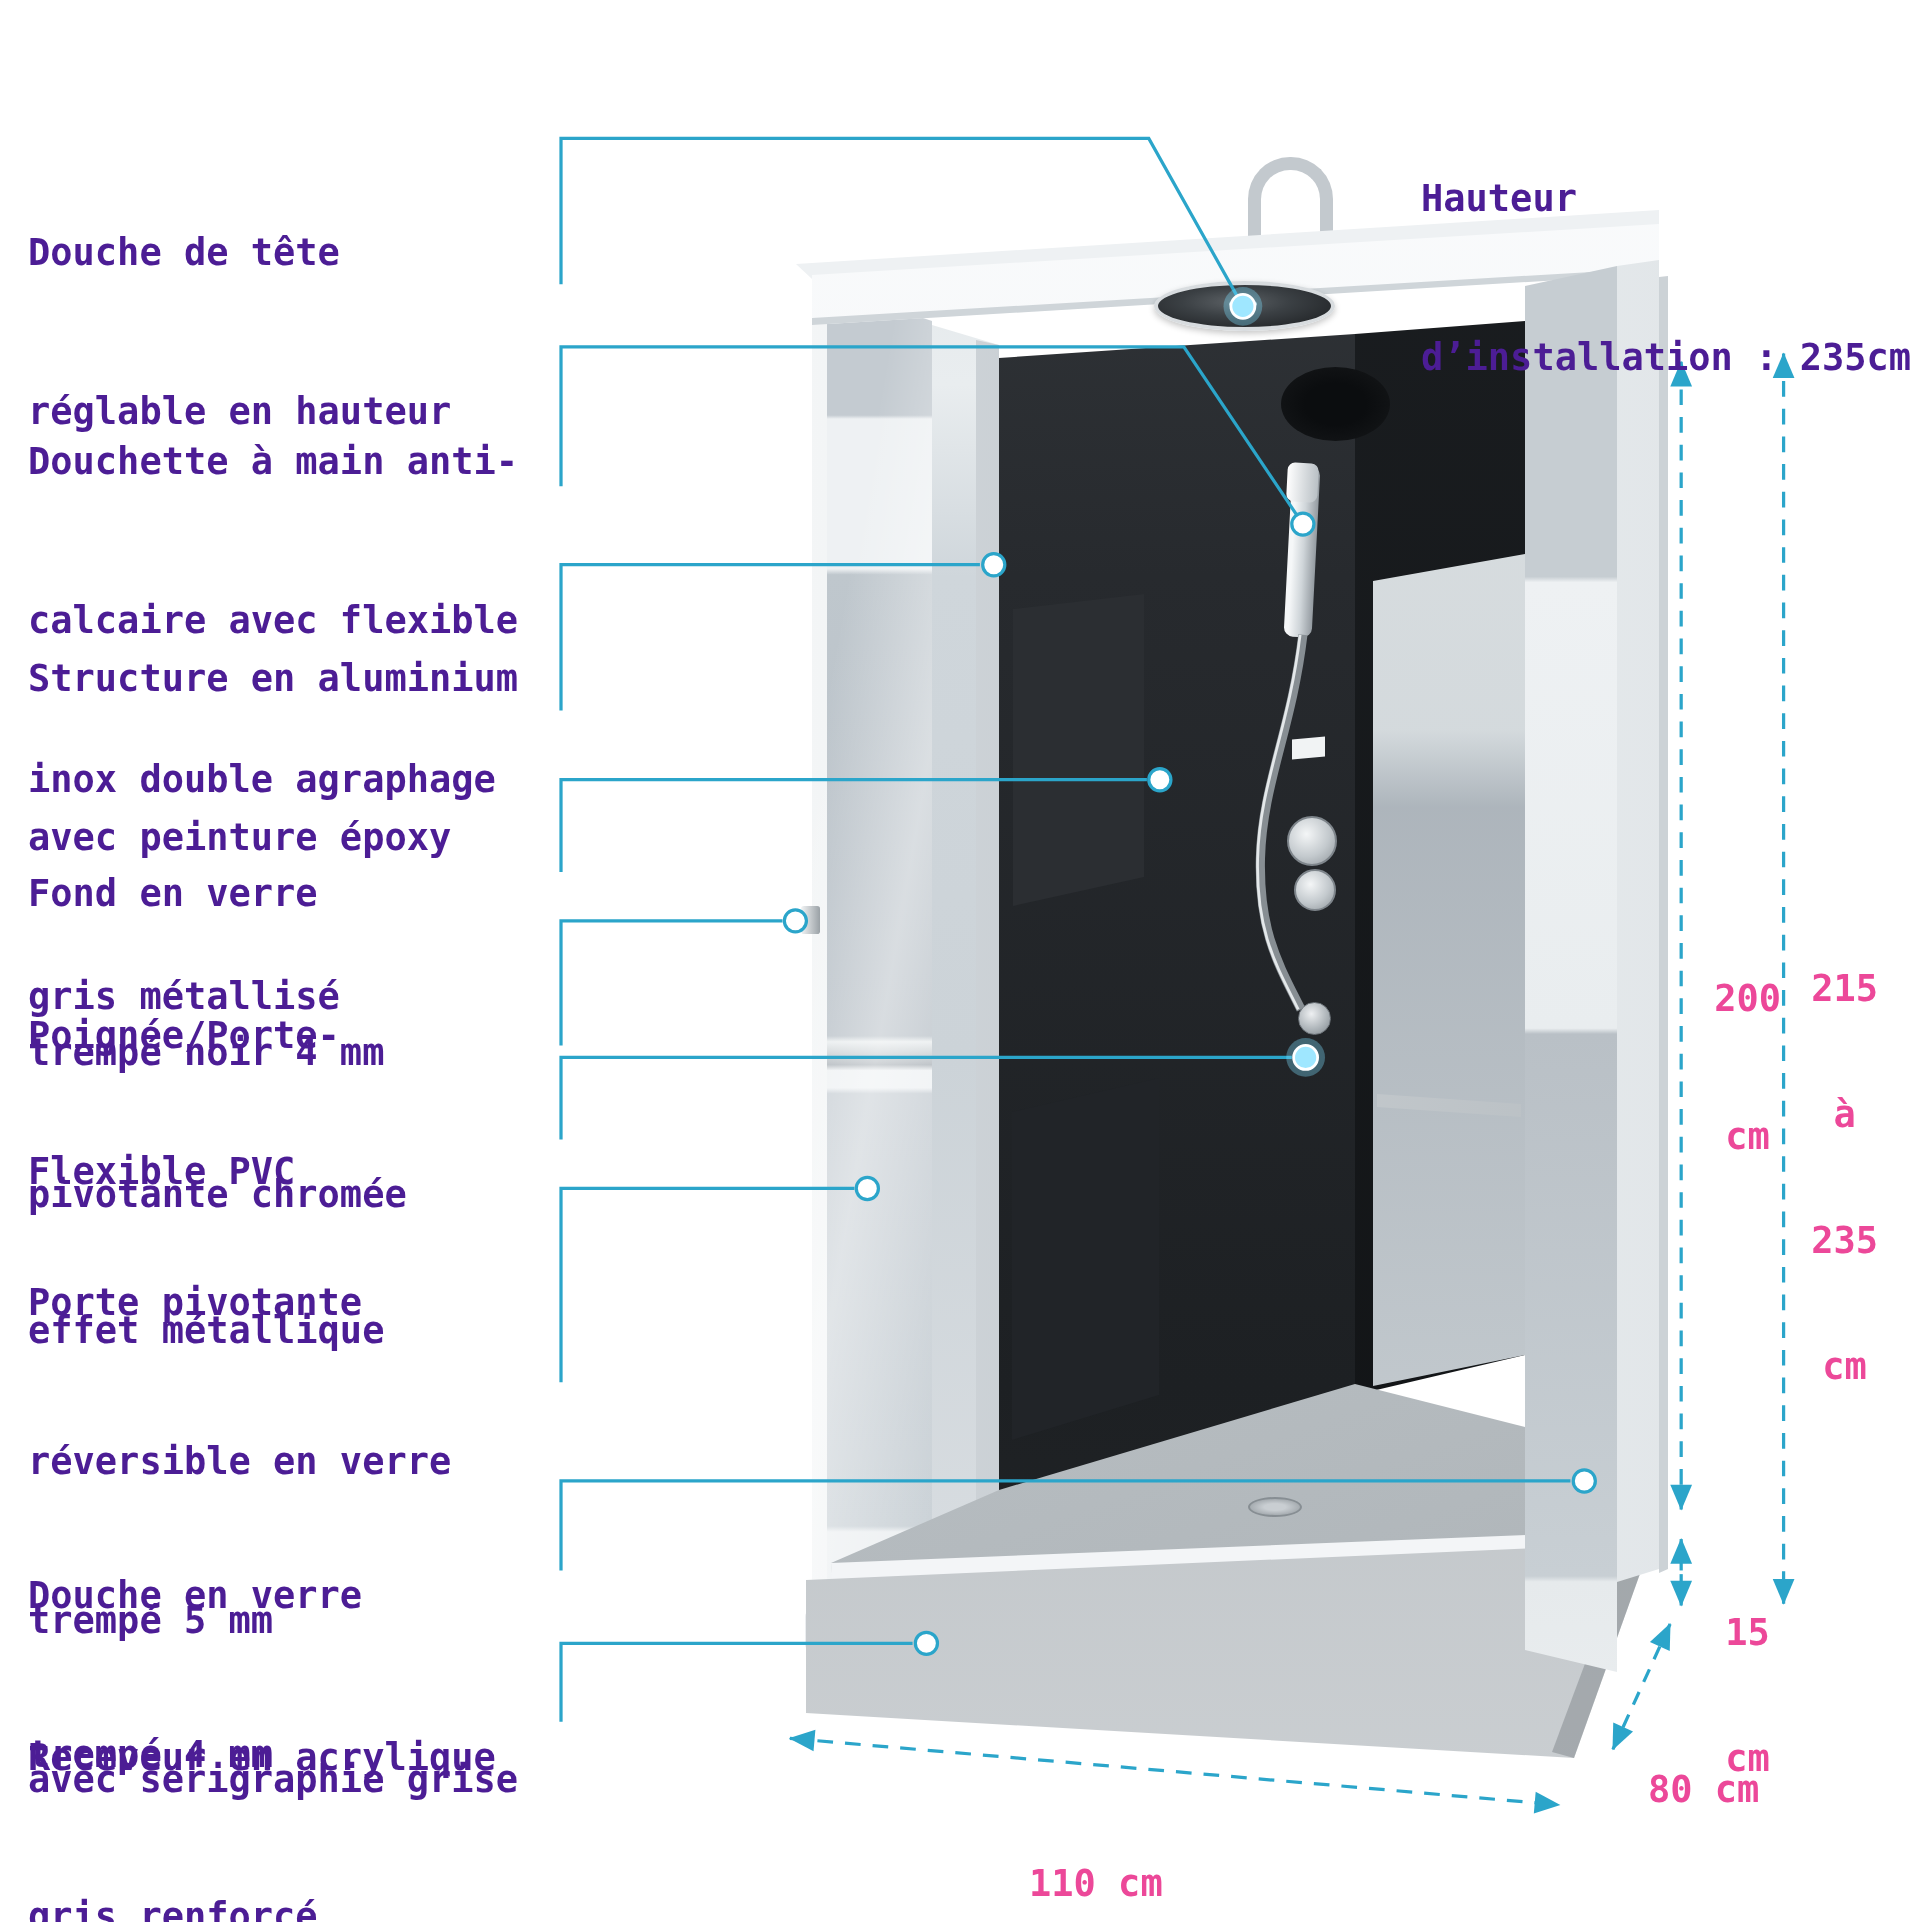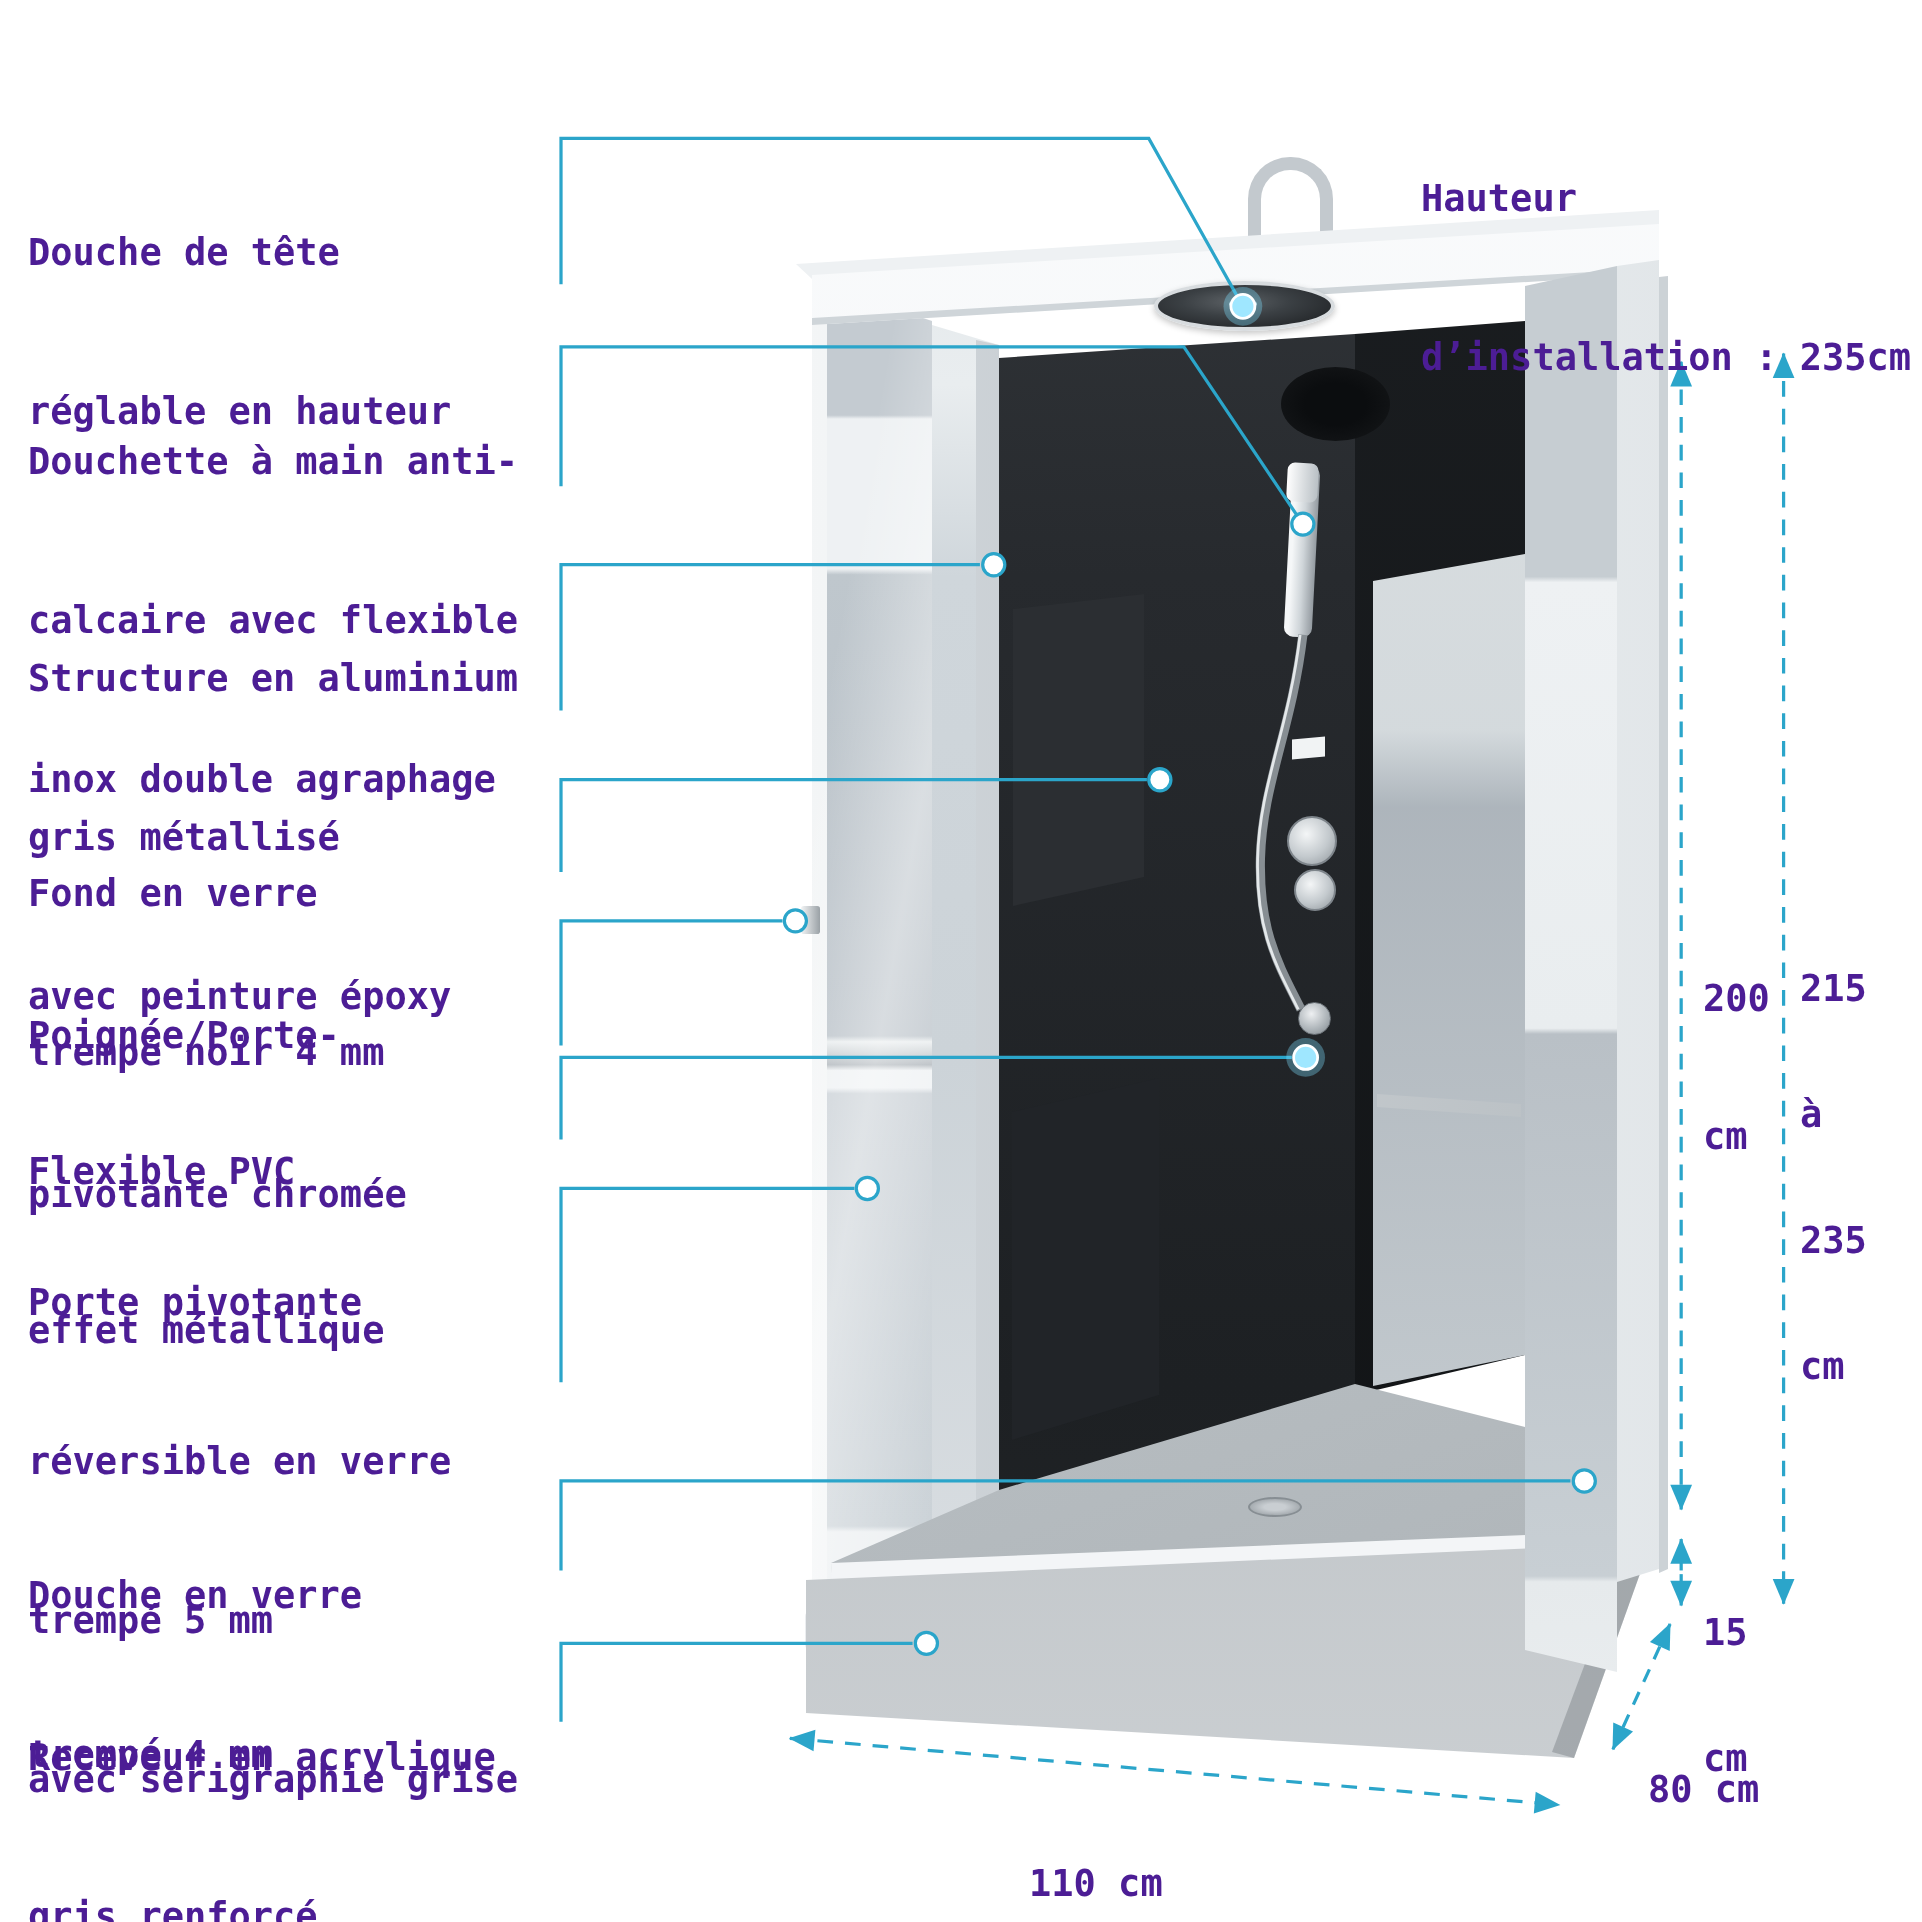--- a/index.html
+++ b/index.html
@@ -82,21 +82,21 @@
   .right-post{clip-path:polygon(1617px 266px,1659px 260px,1659px 1569px,1617px 1582px);
     background:linear-gradient(90deg,#fdfdfe,#eef1f3 55%,#dde2e5);}
   .right-glass-edge{clip-path:polygon(1659px 277px,1668px 276px,1668px 1569px,1659px 1573px);background:#ccd2d6;}
   
   #scene-svg,#anno-svg{position:absolute;inset:0;width:1922px;height:1922px;}
   .label{
     position:absolute;color:#4c1d95;font-size:37px;font-weight:bold;line-height:53px;white-space:pre;
   }
   .label.right-align{text-align:left;width:521px;left:28px;}
   .label div{display:block;}
-  .dim{position:absolute;color:#4c1d95;font-size:37px;font-weight:bold;line-height:44px;white-space:pre;}
+  .dim{position:absolute;color:#ec4899;font-size:37px;font-weight:bold;line-height:44px;white-space:pre;text-align:center;}
 </style>
 </head>
 <body>
 
 <div id="canvas">
 
   <div class="gooseneck"></div>
   <div class="head-stem"></div>
 
   <div class="shape back-wall"></div>
@@ -190,22 +190,22 @@
     <div>Douche de tête</div>
     <div>réglable en hauteur</div>
   </div>
   <div class="label right-align" style="top:329px">
     <div>Douchette à main anti-</div>
     <div>calcaire avec flexible</div>
     <div>inox double agraphage</div>
   </div>
   <div class="label right-align" style="top:546px">
     <div>Structure en aluminium</div>
+    <div>avec peinture époxy</div>
     <div>gris métallisé</div>
-    <div>avec peinture époxy</div>
   </div>
   <div class="label right-align" style="top:761px">
     <div>Fond en verre</div>
     <div>trempé noir 4 mm</div>
   </div>
   <div class="label right-align" style="top:903px">
     <div>Poignée/Porte-</div>
     <div>pivotante chromée</div>
   </div>
   <div class="label right-align" style="top:1039px">

